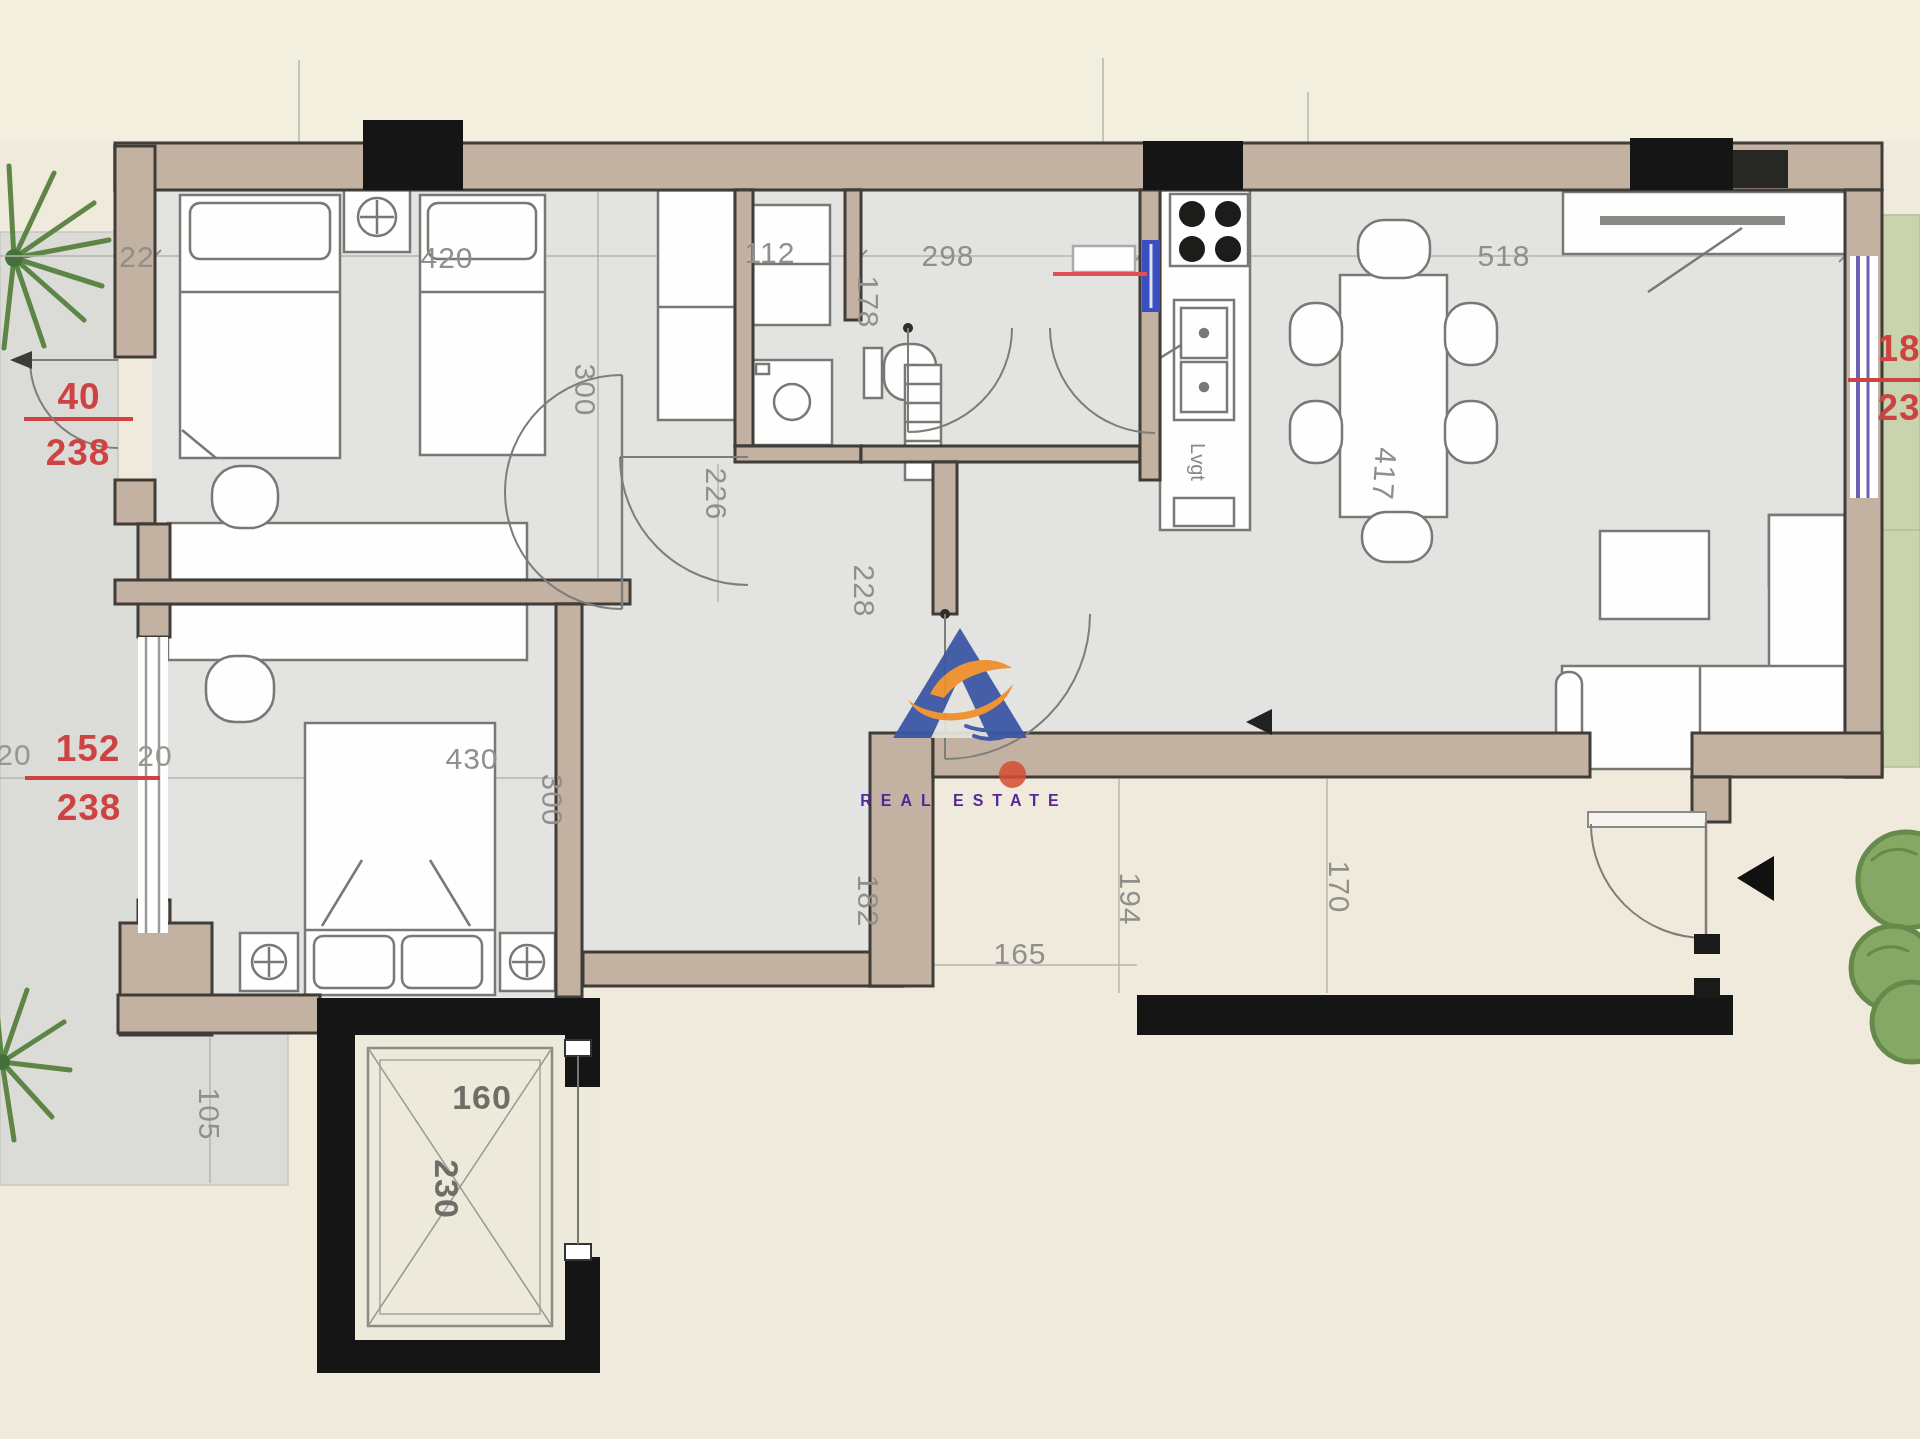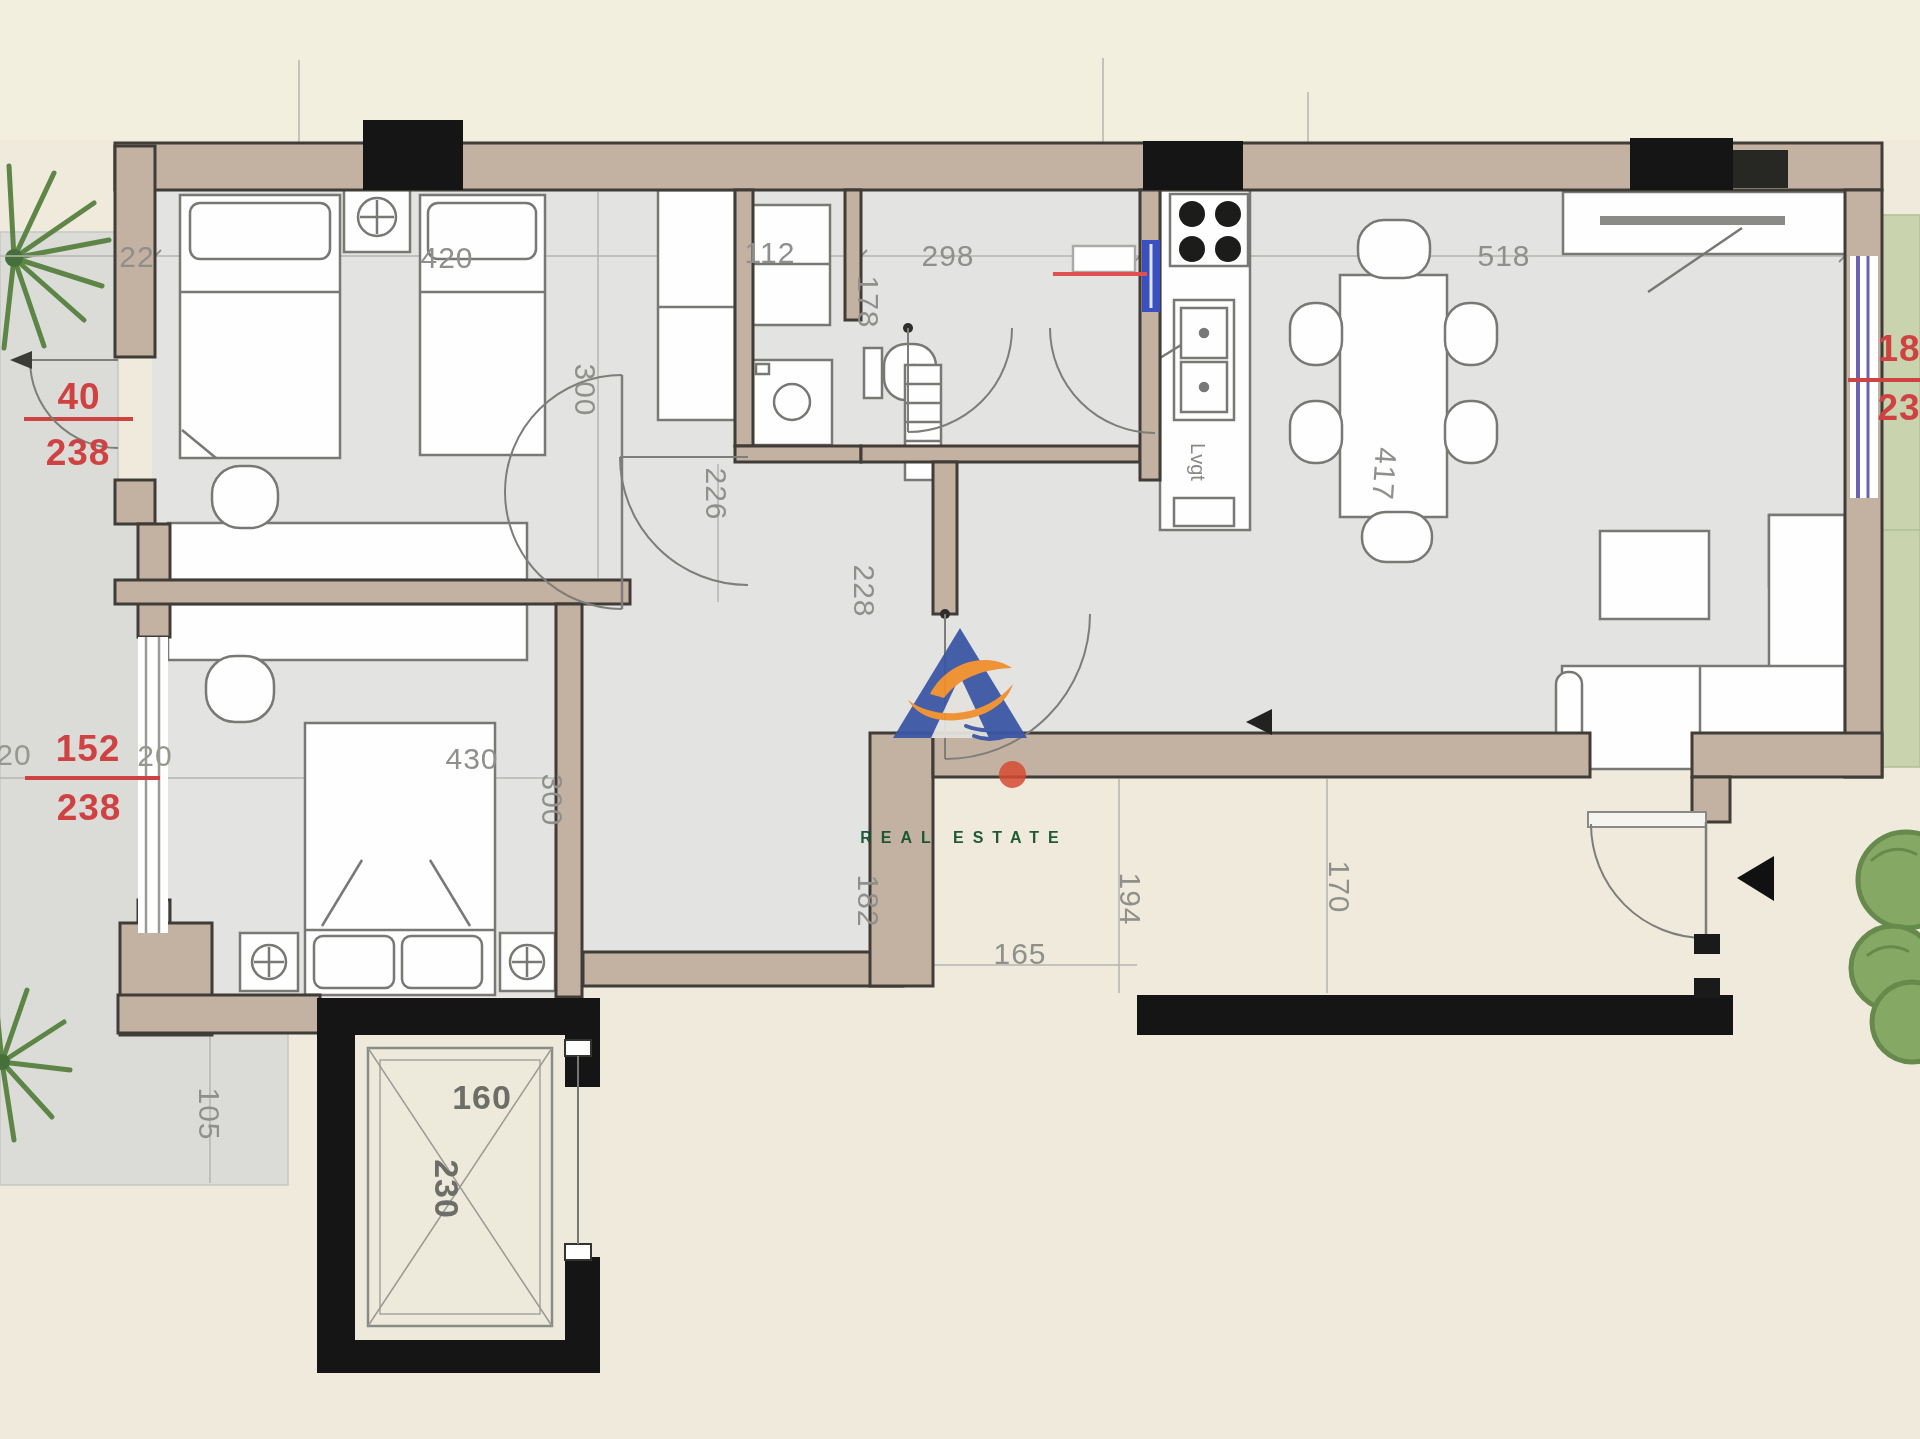--- a/index.html
+++ b/index.html
@@ -14,22 +14,22 @@
   .dim.g20{font-size:30px;color:#97978e;}
   .red{position:absolute;transform:translate(-50%,-50%);font:700 37px/1 "Liberation Sans",sans-serif;
        color:#cf4242;letter-spacing:1px;white-space:nowrap;}
   #wm-icon{position:absolute;left:890px;top:622px;opacity:.95;}
   #wm-blob{position:absolute;left:999px;top:761px;width:27px;height:27px;border-radius:50%;
            background:#d64b32;opacity:.85;}
   #wm-text{position:absolute;left:842px;top:746px;width:244px;text-align:center;
            font:700 46px/1 "Liberation Sans",sans-serif;letter-spacing:2px;opacity:.95;white-space:nowrap;}
   #wm-text .arka{color:#3b56a7;font-weight:700;}
   #wm-text .home{color:#6d86c4;font-weight:400;}
-  #wm-tag{position:absolute;left:842px;top:830px;width:244px;text-align:center;
-          font:700 16px/1 "Liberation Sans",sans-serif;letter-spacing:9px;color:#14532d;opacity:.95;}
+  #wm-tag{position:absolute;left:842px;top:793px;width:244px;text-align:center;
+          font:700 16px/1 "Liberation Sans",sans-serif;letter-spacing:9px;color:#4c1d95;opacity:.95;}
 </style>
 </head>
 <body>
 
 <div id="stage">
 
 <svg id="plan-svg" width="1920" height="1439" viewBox="0 0 1920 1439">
 
   <rect x="0" y="0" width="1920" height="1439" fill="#efeadb"></rect>
   <rect x="0" y="0" width="1920" height="140" fill="#f3efdf"></rect>

